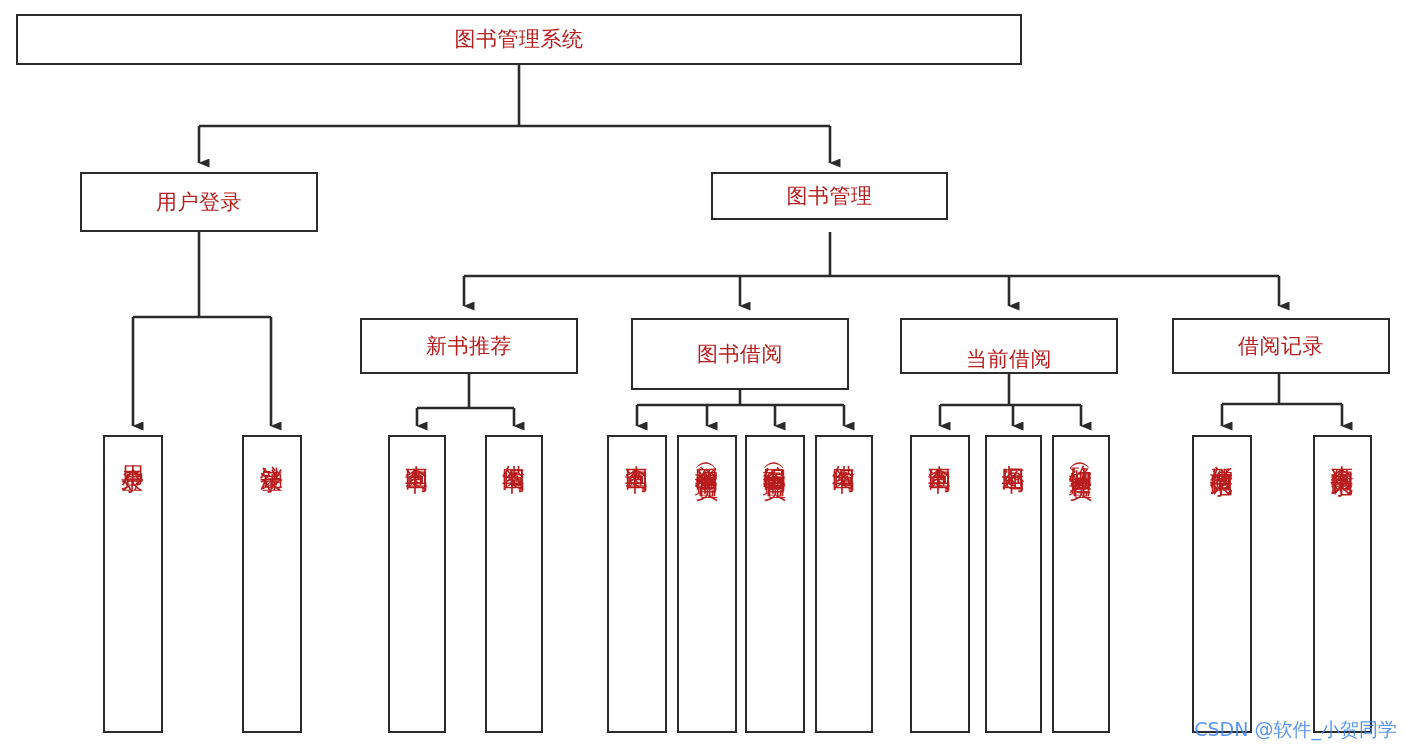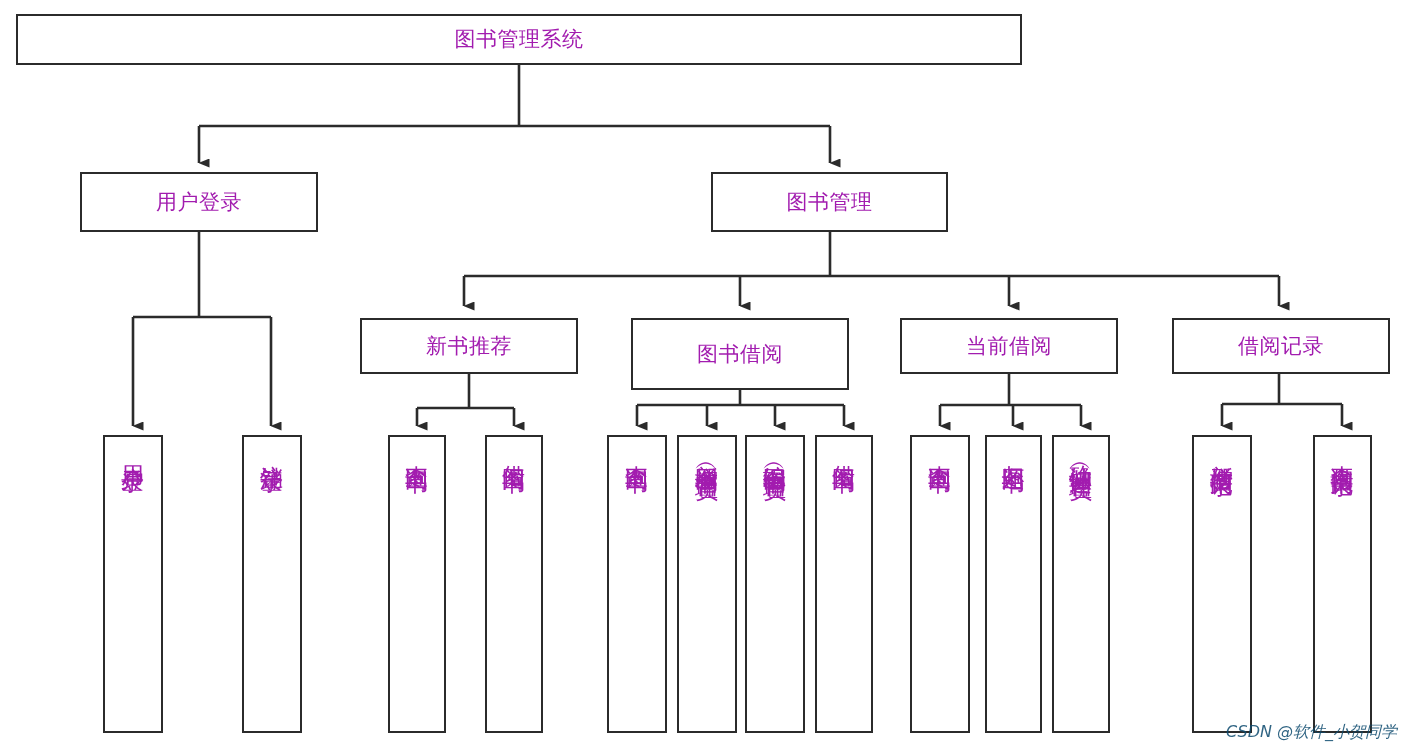--- a/index.html
+++ b/index.html
@@ -28,47 +28,46 @@
     background:#ffffff;
     display:flex;
     align-items:center;
     justify-content:center;
     text-align:center;
   }
   .node .label{
     font-size:21px;
     line-height:1.25;
     letter-spacing:0.5px;
-    color:#a21caf;
+    color:#b91c1c;
     white-space:nowrap;
   }
   
   .node.vertical{
     align-items:flex-start;
     padding-top:10px;
   }
   .node.vertical .label{
     writing-mode:vertical-rl;
     text-orientation:upright;
     white-space:normal;
     font-size:23px;
     line-height:1.05;
     letter-spacing:2px;
     max-height:100%;
   }
   #watermark{
     position:absolute;
     right:8px;
     bottom:4px;
-    font-size:16px;
-    color:#0c4a6e;
+    font-size:19px;
+    color:#3b82f6;
     opacity:.85;
     white-space:nowrap;
     user-select:none;
-    font-style:italic;
   }
 </style>
 </head>
 <body>
 
 <div id="canvas">
 
   <svg id="wires" viewBox="0 0 1405 747" xmlns="http://www.w3.org/2000/svg">
     <defs>
       <marker id="arw" markerWidth="9" markerHeight="11" refX="4.5" refY="10.5" orient="auto" markerUnits="userSpaceOnUse">
@@ -120,33 +119,33 @@
   </svg>
 
   <div class="node" style="left:16px;top:14px;width:1006px;height:51px;">
     <span class="label">图书管理系统</span>
   </div>
 
   <div class="node" style="left:80px;top:172px;width:238px;height:60px;">
     <span class="label">用户登录</span>
   </div>
 
-  <div class="node" style="left:711px;top:172px;width:237px;height:60px;">
+  <div class="node" style="left:711px;top:172px;width:237px;height:48px;">
     <span class="label">图书管理</span>
   </div>
 
   <div class="node" style="left:360px;top:318px;width:218px;height:56px;text-align:center;">
     <span class="label">新书推荐</span>
   </div>
 
   <div class="node" style="left:631px;top:318px;width:218px;height:72px;">
     <span class="label">图书借阅</span>
   </div>
 
-  <div class="node" style="left:900px;top:318px;width:218px;height:56px;">
+  <div class="node" style="left:900px;top:318px;width:218px;height:56px;align-items:flex-end;">
     <span class="label">当前借阅</span>
   </div>
 
   <div class="node" style="left:1172px;top:318px;width:218px;height:56px;">
     <span class="label">借阅记录</span>
   </div>
 
   <div class="node vertical" style="left:103px;top:435px;width:60px;height:298px;">
     <span class="label">用户登录</span>
   </div>

